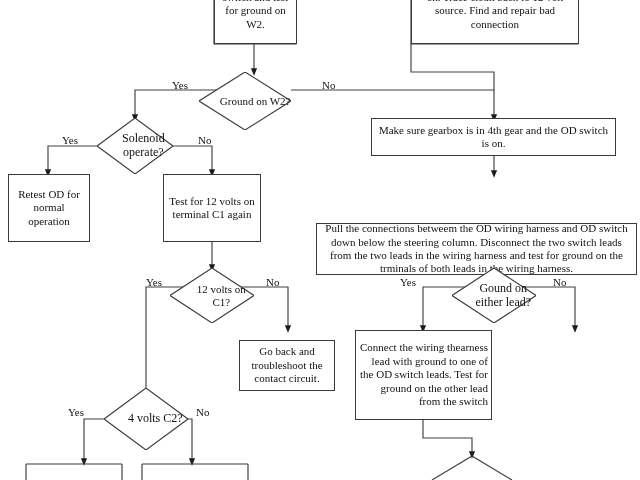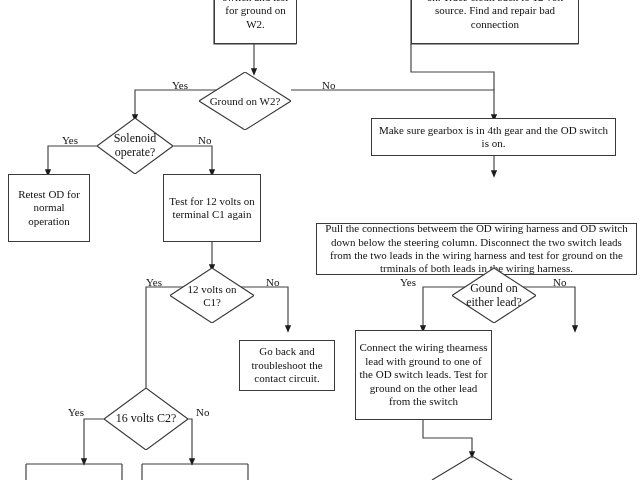--- a/index.html
+++ b/index.html
@@ -34,21 +34,21 @@
     align-items: center;
     justify-content: center;
     text-align: center;
     line-height: 1.22;
     padding: 2px 3px;
   }
   .diamond-wrap {
     position: absolute;
     display: flex;
     align-items: center;
-    justify-content: center;
+    justify-content: flex-end;
   }
   .diamond-shape {
     position: absolute;
     left: 0; top: 0;
     width: 100%; height: 100%;
   }
   .diamond-label {
     position: relative;
     z-index: 2;
     text-align: center;
@@ -184,27 +184,27 @@
     </svg>
     <span class="diamond-label t105">Gound on either lead?</span>
   </div>
   <div class="edge-label t11" style="left:400px; top:277px;">Yes</div>
   <div class="edge-label t11" style="left:553px; top:277px;">No</div>
 
   <div class="node box t11" style="left:239px; top:340px; width:96px; height:51px;">
     <span>Go back and troubleshoot the contact circuit.</span>
   </div>
 
-  <div class="node box t11" style="left:355px; top:330px; width:137px; height:90px;">
+  <div class="node box t11" style="left:355px; top:330px; width:137px; height:90px;text-align:right;">
     <span>Connect the wiring thearness lead with ground to one of the OD switch leads.  Test for ground on the other lead from the switch</span>
   </div>
 
 
   <div class="diamond-wrap" style="left:104px; top:388px; width:84px; height:62px;">
     <svg class="diamond-shape" viewBox="0 0 84 62" preserveAspectRatio="none">
       <polygon points="42,0 84,31 42,62 0,31" fill="#ffffff" stroke="#3a3a3a" stroke-width="1.1"></polygon>
     </svg>
-    <span class="diamond-label t105">16 volts C2?</span>
+    <span class="diamond-label t105">4 volts C2?</span>
   </div>
   <div class="edge-label t11" style="left:68px; top:407px;">Yes</div>
   <div class="edge-label t11" style="left:196px; top:407px;">No</div>
 
 </div>
 
 </body></html>

